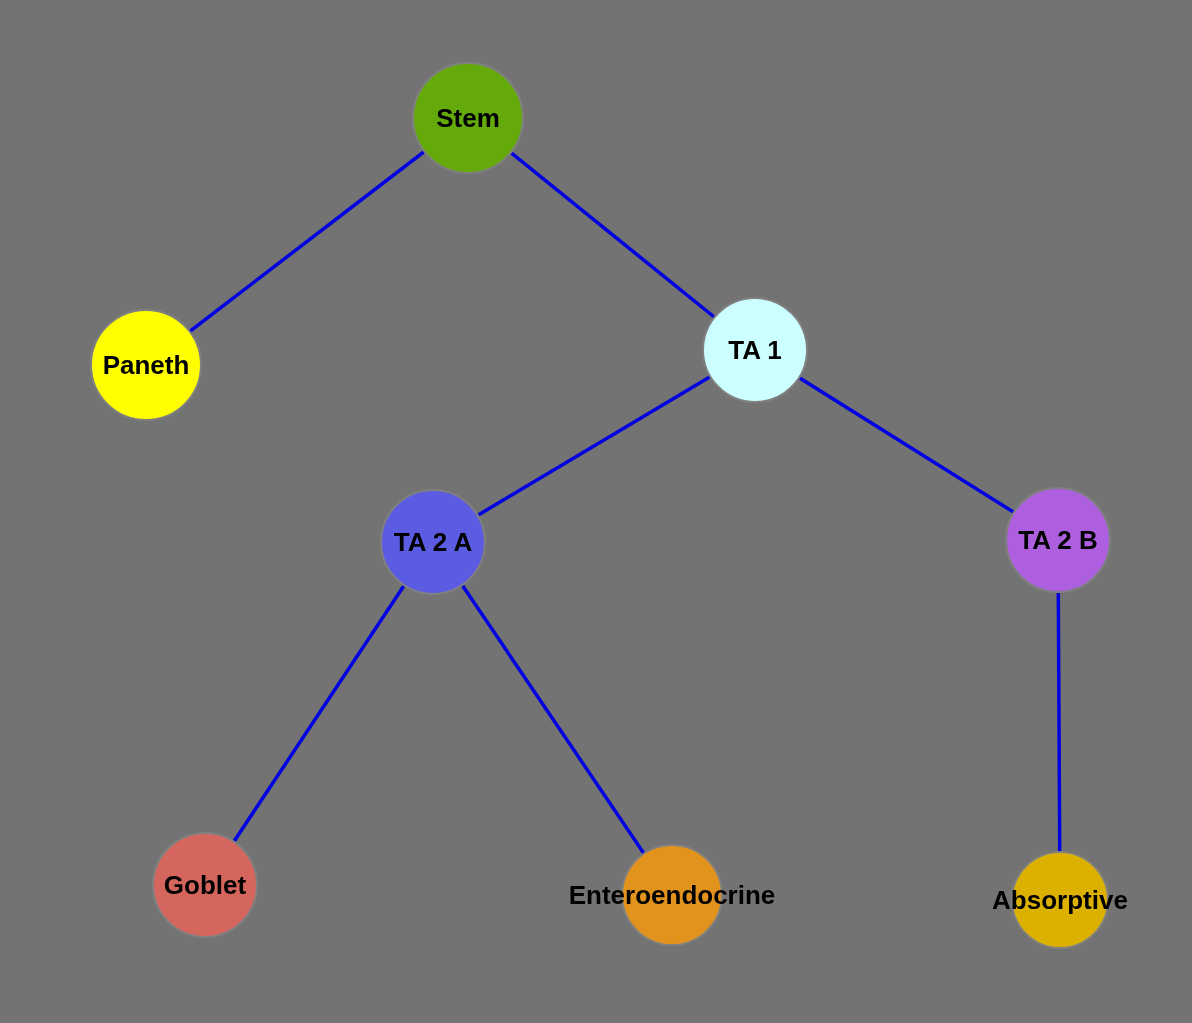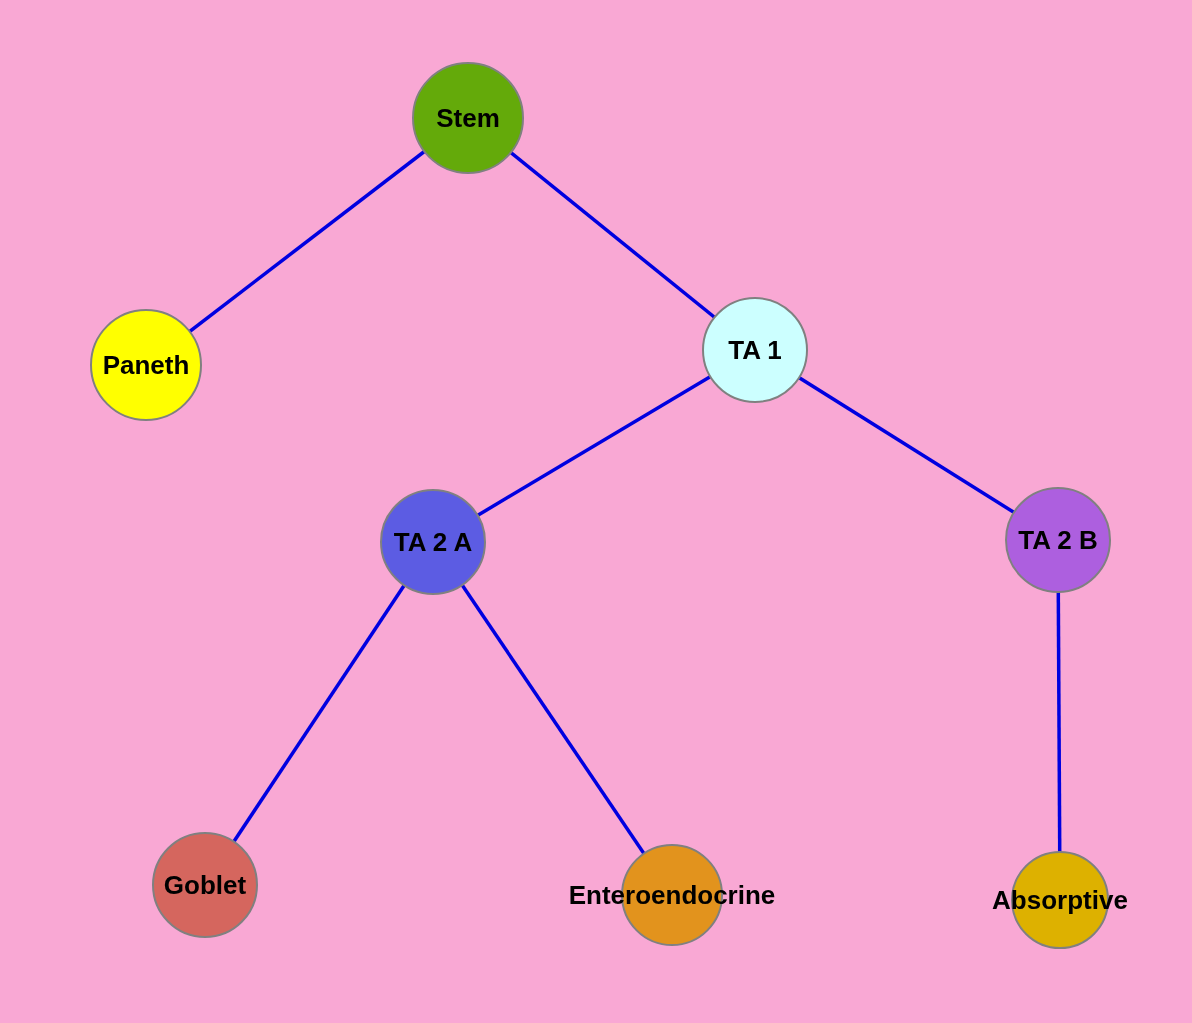--- a/index.html
+++ b/index.html
@@ -15,21 +15,21 @@
   }
   svg text {
     font-family: "Liberation Sans", sans-serif;
     font-weight: bold;
     pointer-events: none;
   }
 </style>
 </head>
 <body>
 
-<div id="stage" style="background: #f9a8d4;"><svg width="1192" height="1023" viewBox="0 0 1192 1023">
+<div id="stage" style="background: #737373;"><svg width="1192" height="1023" viewBox="0 0 1192 1023">
       <line x1="468" y1="118" x2="146" y2="365" stroke="#0000e0" stroke-width="3.5"></line>
       <line x1="468" y1="118" x2="755" y2="350" stroke="#0000e0" stroke-width="3.5"></line>
       <line x1="755" y1="350" x2="433" y2="542" stroke="#0000e0" stroke-width="3.5"></line>
       <line x1="755" y1="350" x2="1058" y2="540" stroke="#0000e0" stroke-width="3.5"></line>
       <line x1="433" y1="542" x2="205" y2="885" stroke="#0000e0" stroke-width="3.5"></line>
       <line x1="433" y1="542" x2="672" y2="895" stroke="#0000e0" stroke-width="3.5"></line>
       <line x1="1058" y1="540" x2="1060" y2="900" stroke="#0000e0" stroke-width="3.5"></line>
       <g>
         <circle cx="468" cy="118" r="55" fill="#64aa0a" stroke="#808080" stroke-width="2"></circle>
         <text x="468" y="118" dy="0.36em" text-anchor="middle" fill="#000000" font-size="26">Stem</text>

